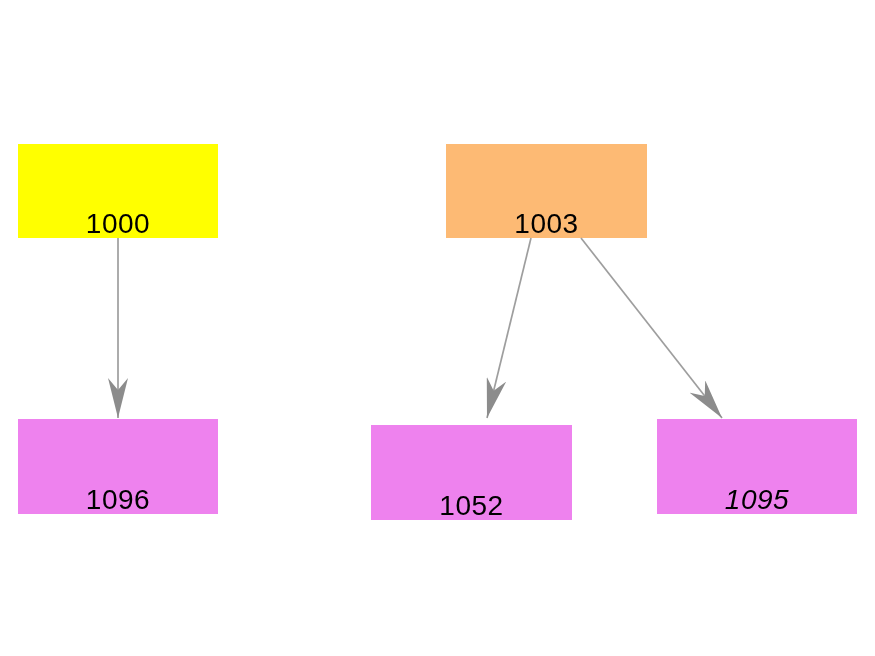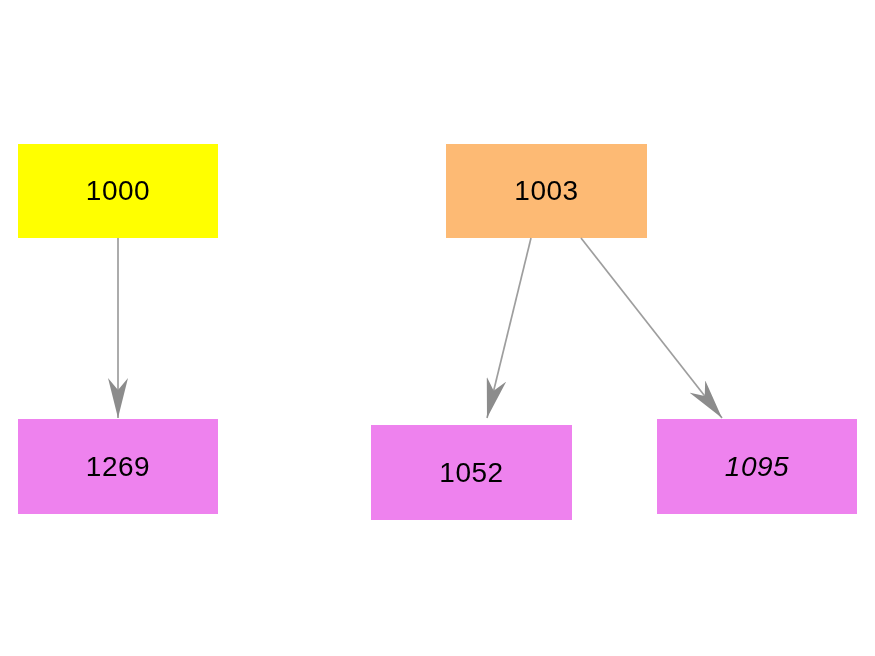--- a/index.html
+++ b/index.html
@@ -21,21 +21,21 @@
     top: 0;
     width: 875px;
     height: 656px;
     z-index: 2;
     pointer-events: none;
   }
   .node {
     position: absolute;
     z-index: 1;
     display: flex;
-    align-items: center;
+    align-items: flex-end;
     justify-content: center;
   }
   .node-label {
     font-size: 28px;
     line-height: 1;
     color: #000000;
     letter-spacing: 0.5px;
   }
 </style>
 </head>
@@ -43,21 +43,21 @@
 
 <div id="canvas" style="background: rgb(255, 255, 255);">
 
   <div class="node" style="left: 18px; top: 144px; width: 200px; height: 94px; background: rgb(255, 255, 0);">
     <span class="node-label" style="color: rgb(0, 0, 0);">1000</span>
   </div>
   <div class="node" style="left: 446px; top: 144px; width: 201px; height: 94px; background: #fdba74;">
     <span class="node-label" style="color: rgb(0, 0, 0);">1003</span>
   </div>
   <div class="node" style="left: 18px; top: 419px; width: 200px; height: 95px; background: rgb(238, 130, 238);">
-    <span class="node-label" style="color: rgb(0, 0, 0);">1269</span>
+    <span class="node-label" style="color: rgb(0, 0, 0);">1096</span>
   </div>
   <div class="node" style="left: 371px; top: 425px; width: 201px; height: 95px; background: rgb(238, 130, 238);">
     <span class="node-label" style="color: rgb(0, 0, 0);">1052</span>
   </div>
   <div class="node" style="left: 657px; top: 419px; width: 200px; height: 95px; background: rgb(238, 130, 238);">
     <span class="node-label" style="color: rgb(0, 0, 0); font-style: italic;">1095</span>
   </div>
 
   <svg id="edge-layer" width="875" height="656" viewBox="0 0 875 656" xmlns="http://www.w3.org/2000/svg">
     <defs>

